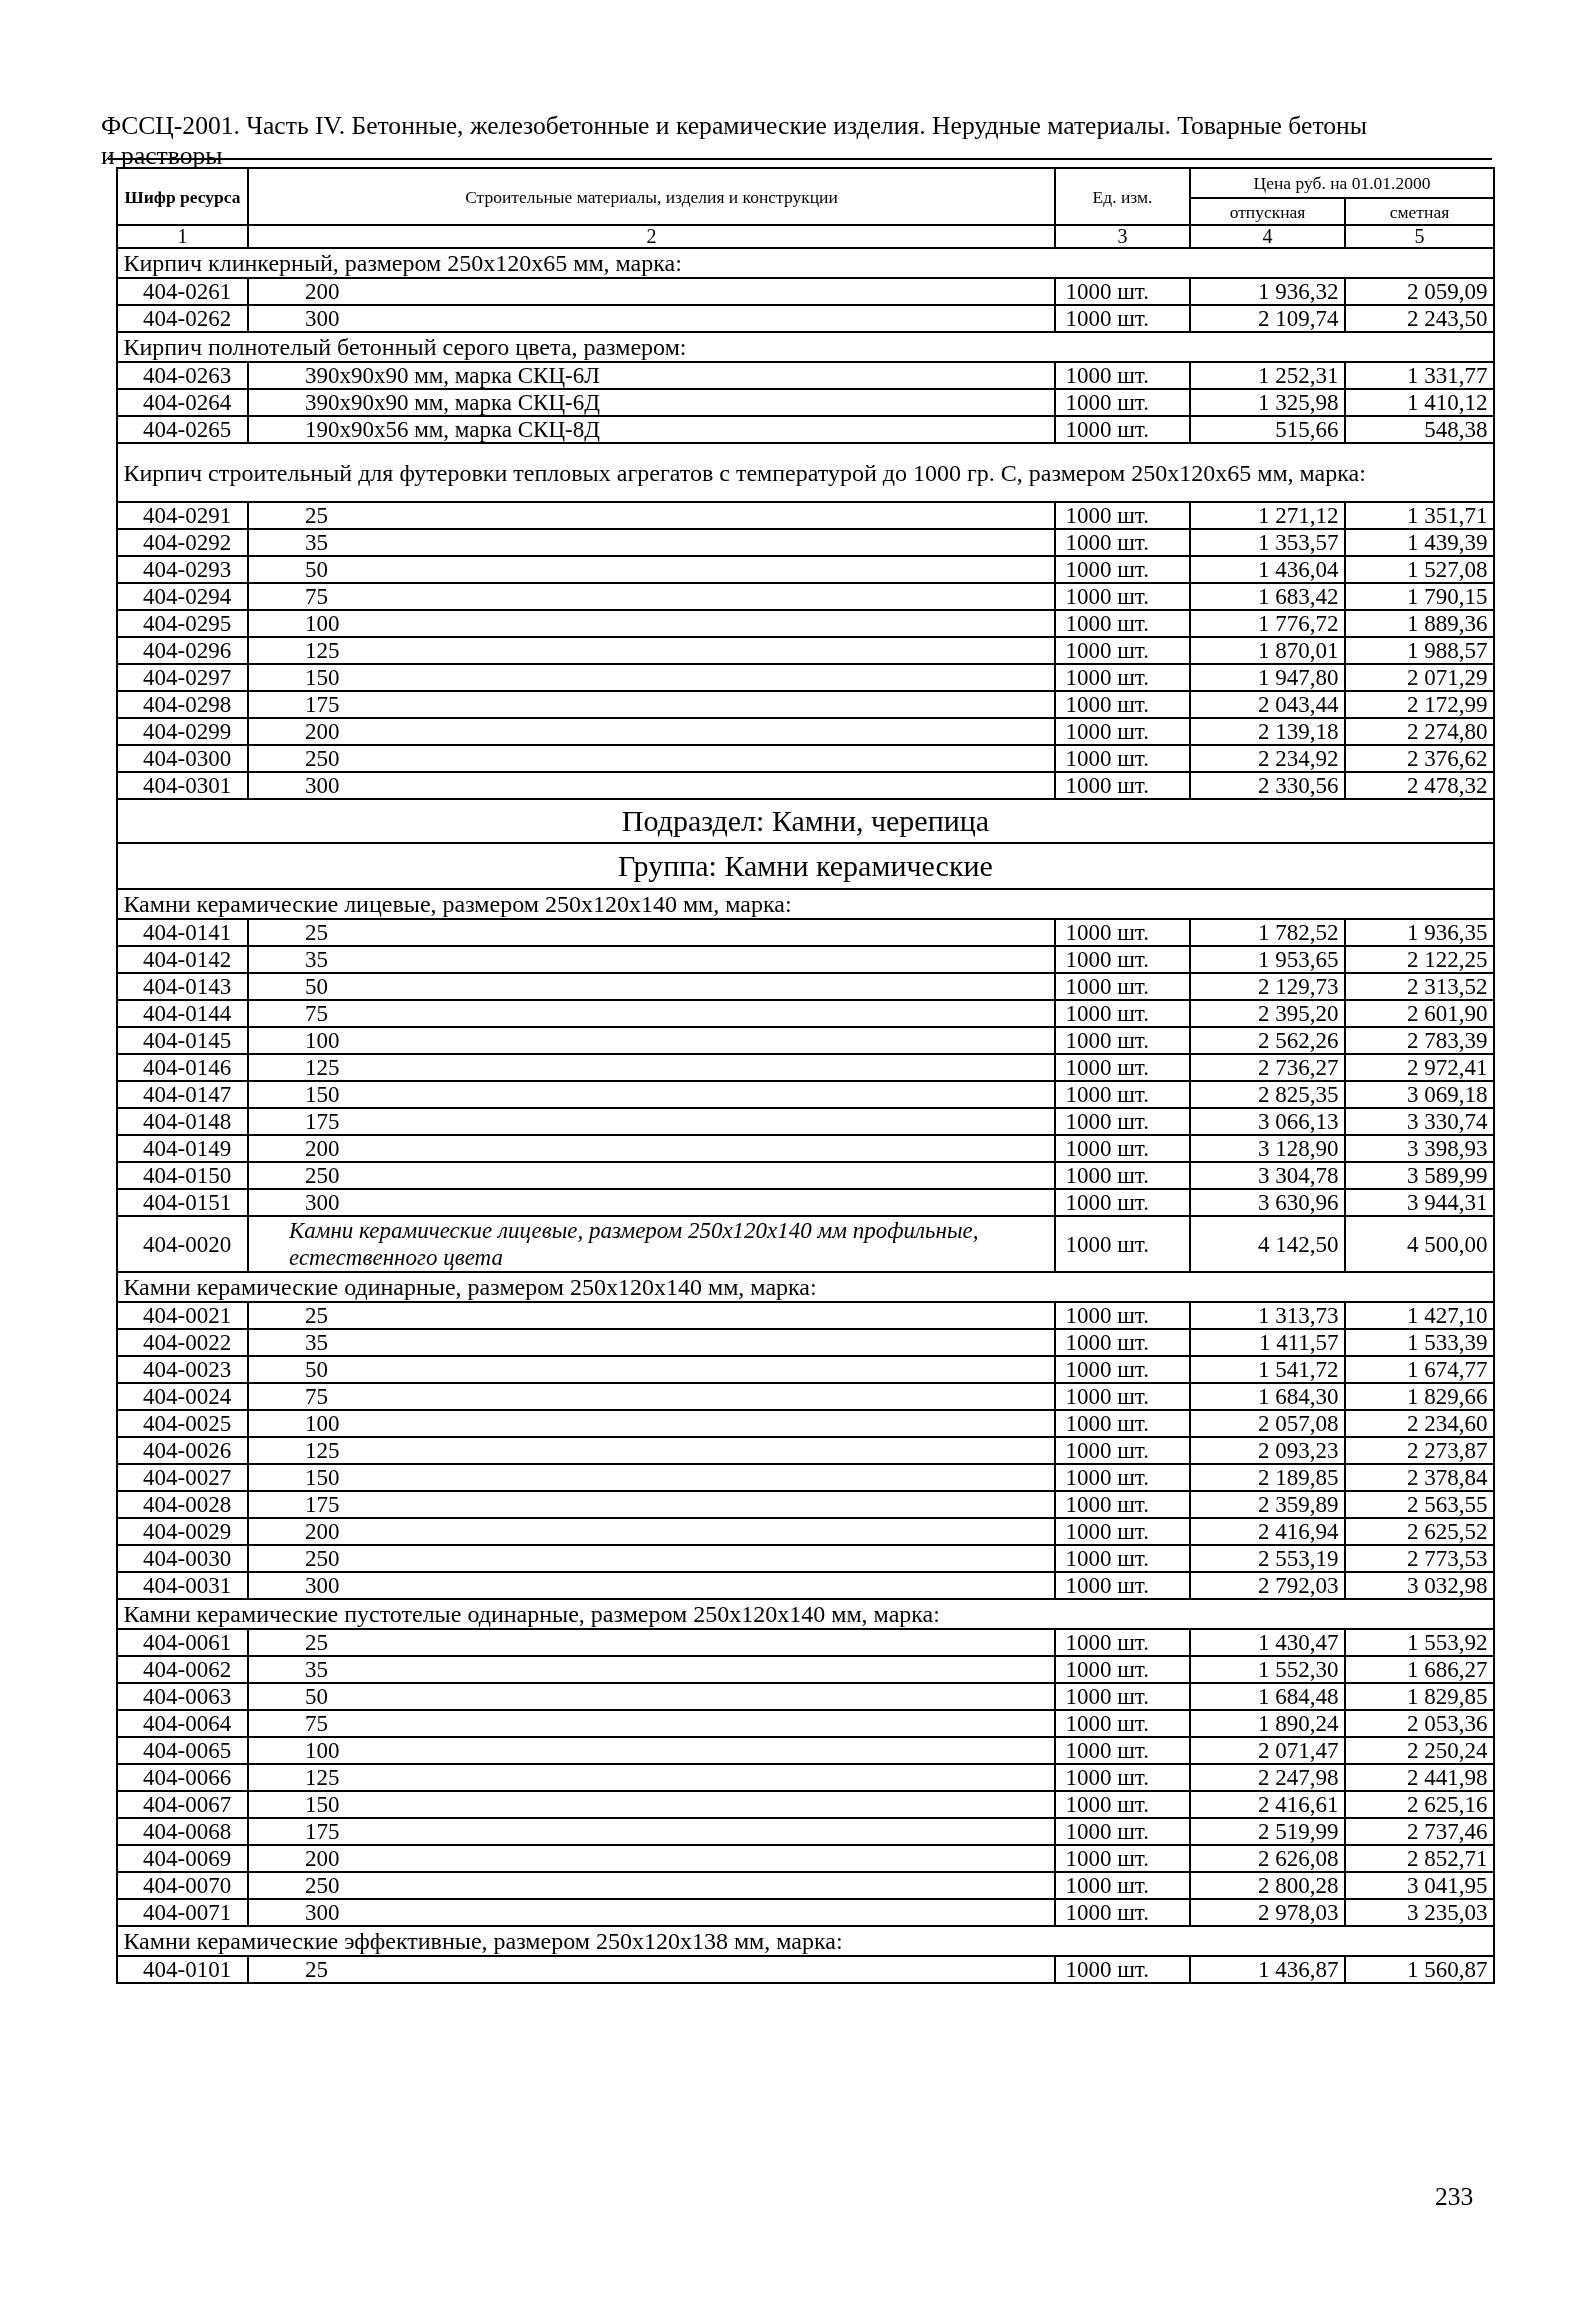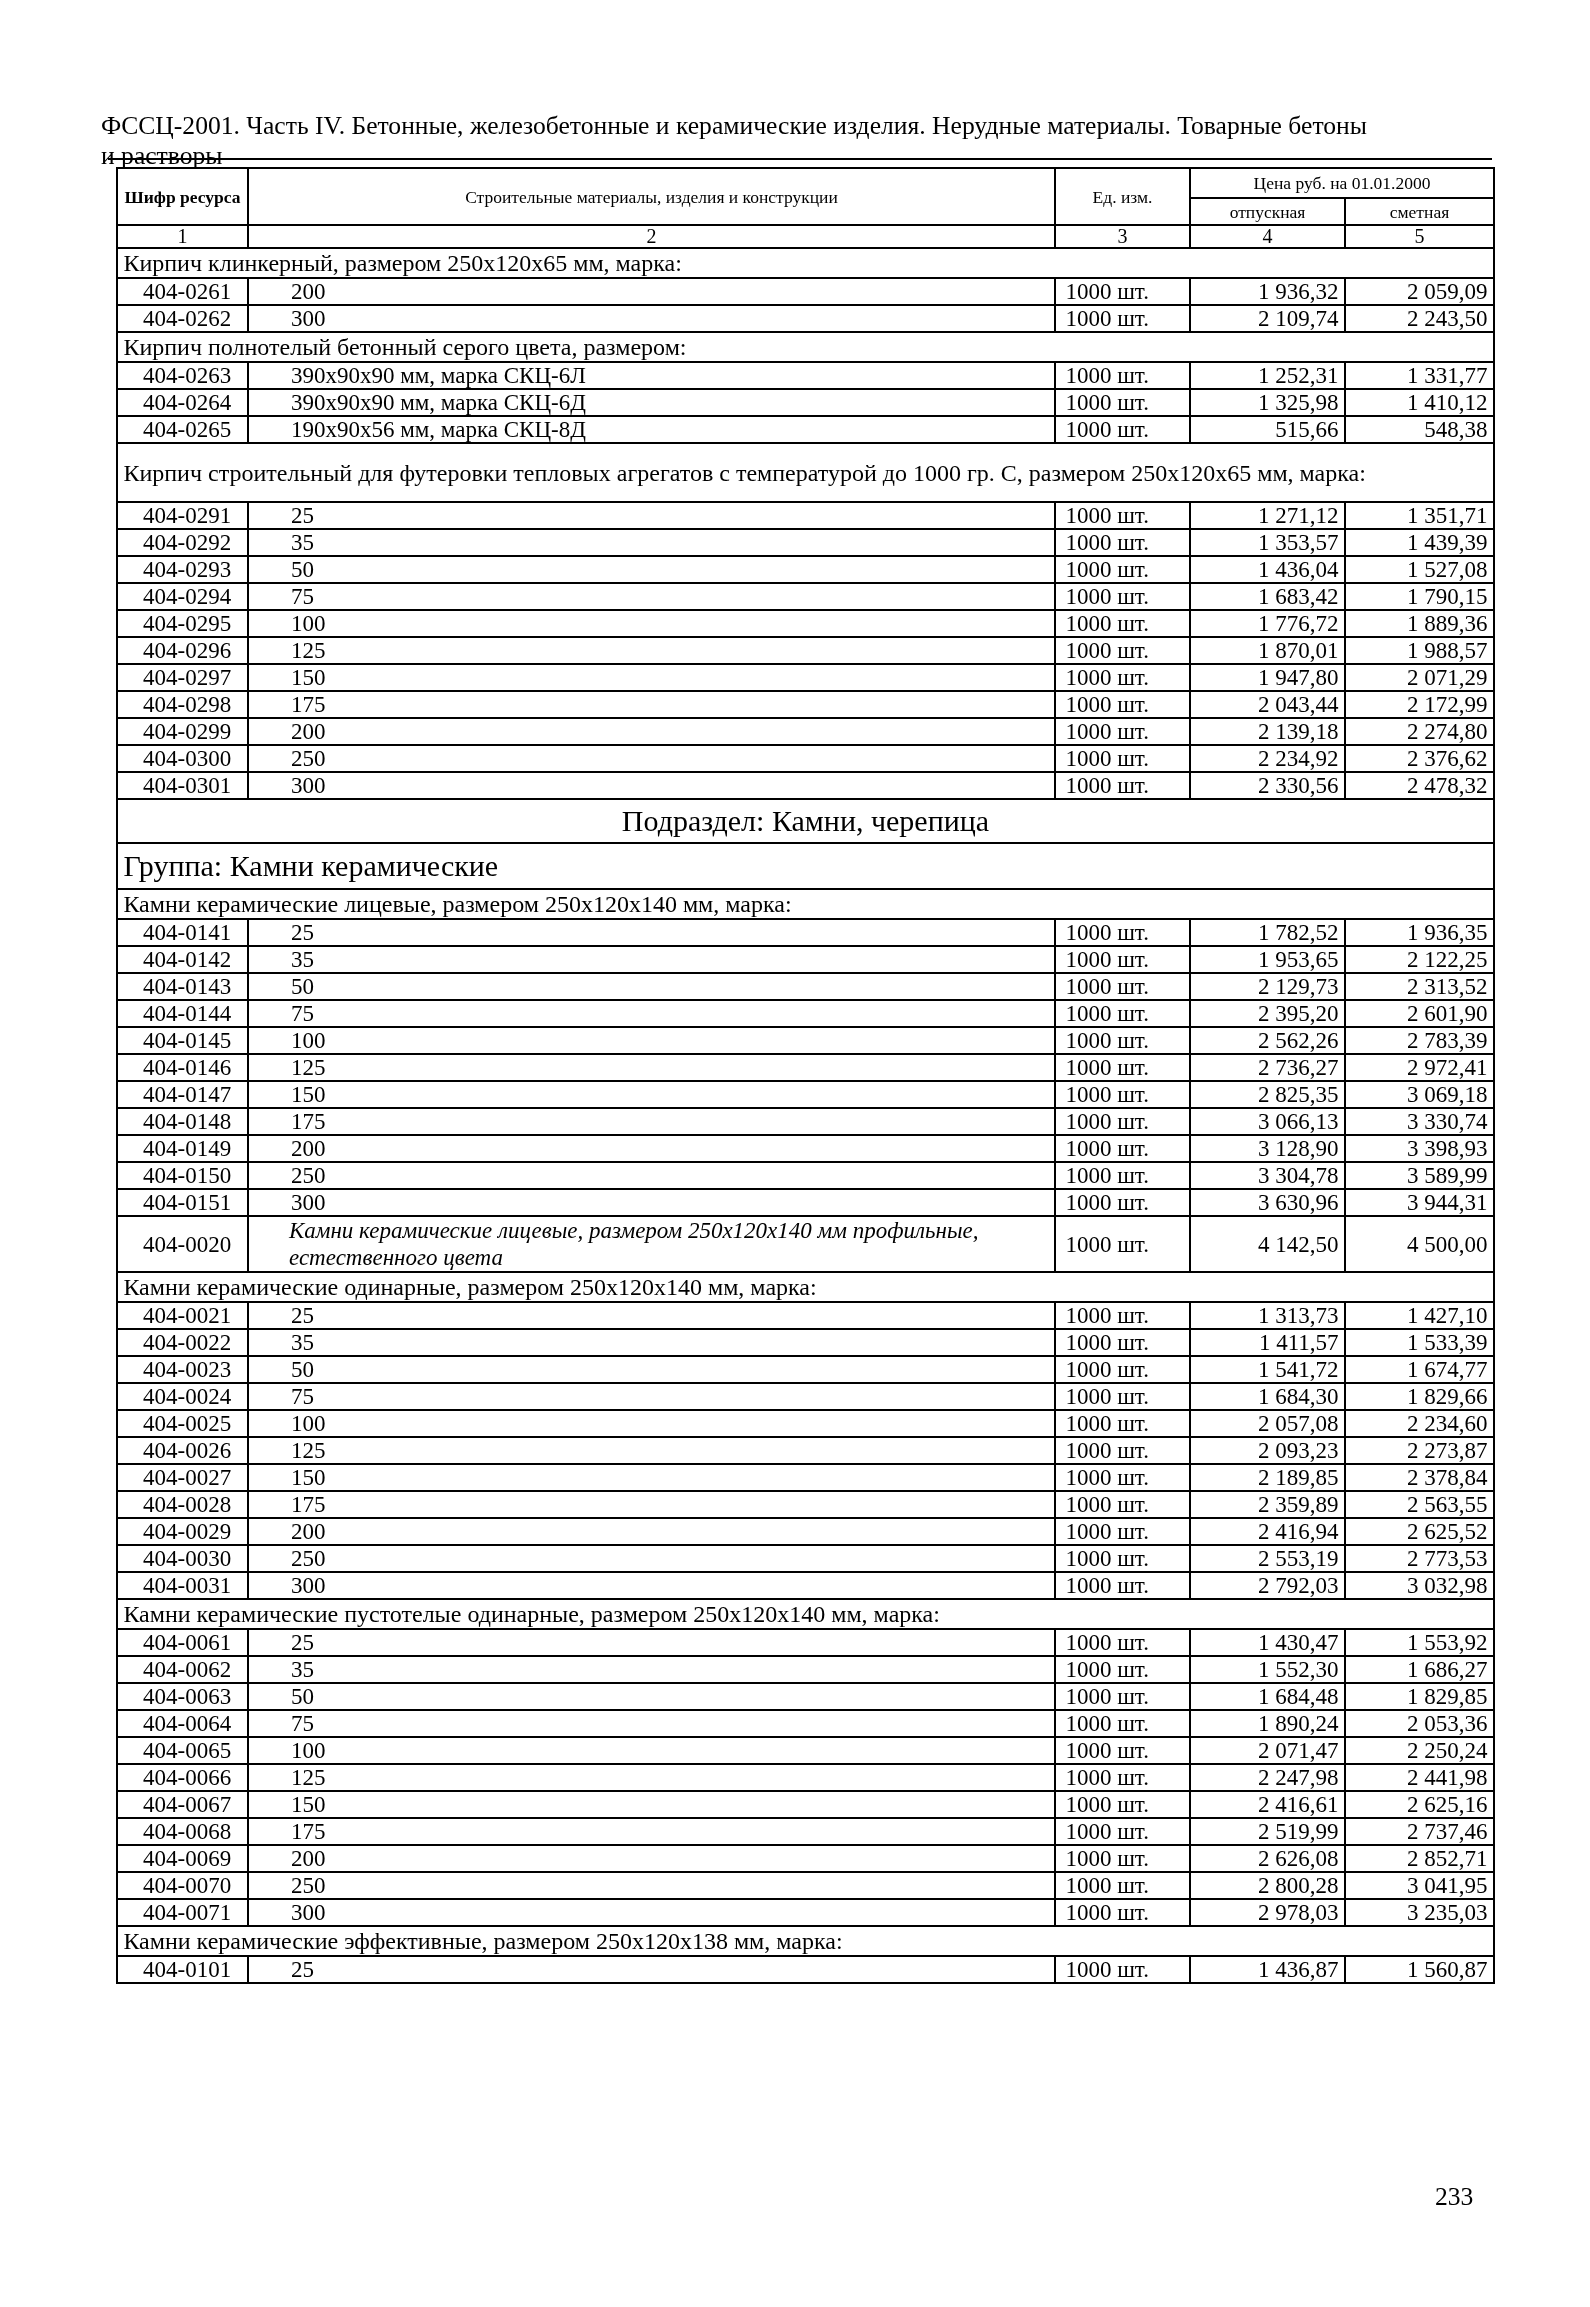--- a/index.html
+++ b/index.html
@@ -19,29 +19,29 @@
   table.price col.c3 { width: 135px; }
   table.price col.c4 { width: 155px; }
   table.price col.c5 { width: 149px; }
   .thead-row th { font-size: 17.5px; line-height: 20px; text-align: center; }
   .thead-row th.bold { font-weight: bold; }
   .hdr-main { height: 30px; }
   .hdr-sub { height: 27px; }
   .num-row td { text-align: center; font-size: 20px; height: 21px; line-height: 21px; }
   .data-row td { font-size: 23px; height: 25px; line-height: 25px; white-space: nowrap; }
   .data-row td.code { text-align: left; padding-left: 25px; }
-  .data-row td.name { padding-left: 42px; }
+  .data-row td.name { padding-left: 56px; }
   .data-row td.unit { text-align: left; padding-left: 9.4px; }
   .data-row td.price { text-align: right; padding-right: 5.4px; }
   .multi-row td { font-size: 23px; line-height: 27px; vertical-align: top; }
   .multi-row td.name { white-space: normal; padding-left: 40px; text-indent: 0; font-style: italic; }
   .group-row td { font-size: 24px; line-height: 28px; padding-left: 144px; height: 27px; }
   .group-row.tall td { height: 57px; }
   .section-row td { font-size: 30px; font-weight: bold; text-align: center; height: 42px; }
-  .subsection-row td { font-size: 30px; font-weight: bold; text-align: left; height: 44px; margin-top: 47px; }
+  .subsection-row td { font-size: 30px; font-weight: bold; text-align: center; height: 44px; margin-top: 47px; }
   .page-number { position: absolute; left: 1435px; top: 2182px; font-size: 25.6px; }
 </style>
 </head>
 <body>
 
 <div class="page-header">
   <div>ФССЦ-2001. Часть IV. Бетонные, железобетонные и керамические изделия. Нерудные материалы. Товарные бетоны</div>
   <div class="line2">и растворы</div>
 </div>
 <div class="header-rule"></div>

